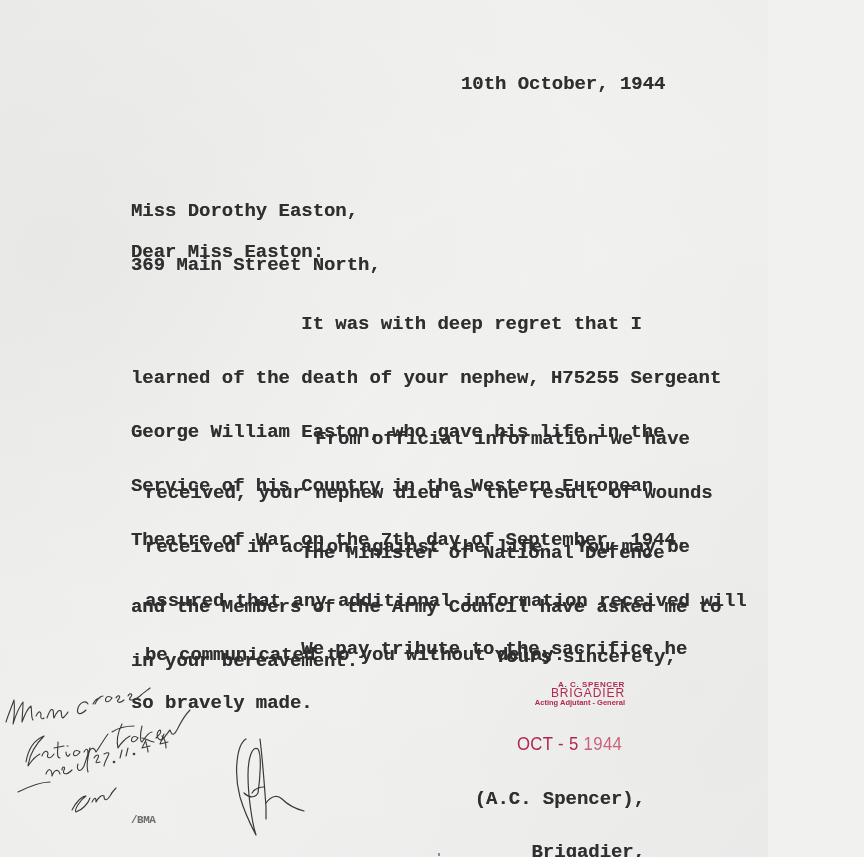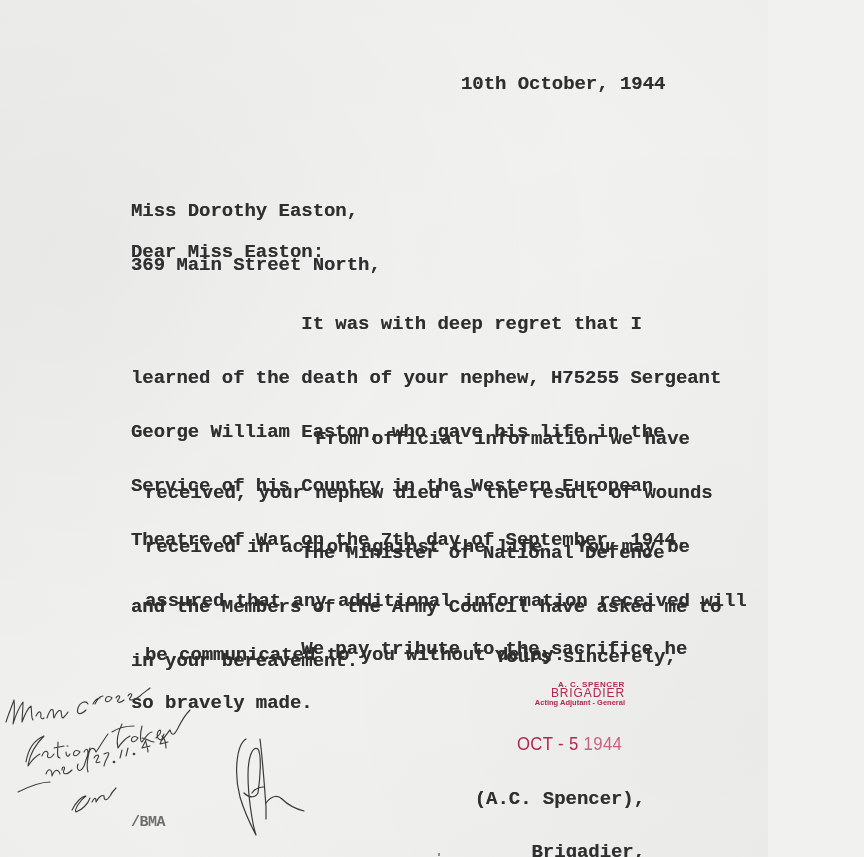--- a/index.html
+++ b/index.html
@@ -75,21 +75,21 @@
     .datestamp .yr { color: #c9627c; }
 
     .sig-block { left: 418px; top: 754px; }
     .sig-block .line { height: 17px; }
 
     .initials {
       position: absolute;
       left: 131px;
       top: 814px;
       font-family: "Liberation Mono", "DejaVu Sans Mono", monospace;
-      font-size: 15px;
+      font-size: 11px;
       font-weight: bold;
       color: #6d6d6d;
       letter-spacing: -0.5px;
       filter: blur(0.5px);
     }
 
     .handwriting {
       position: absolute;
       left: 0;
       top: 670px;

